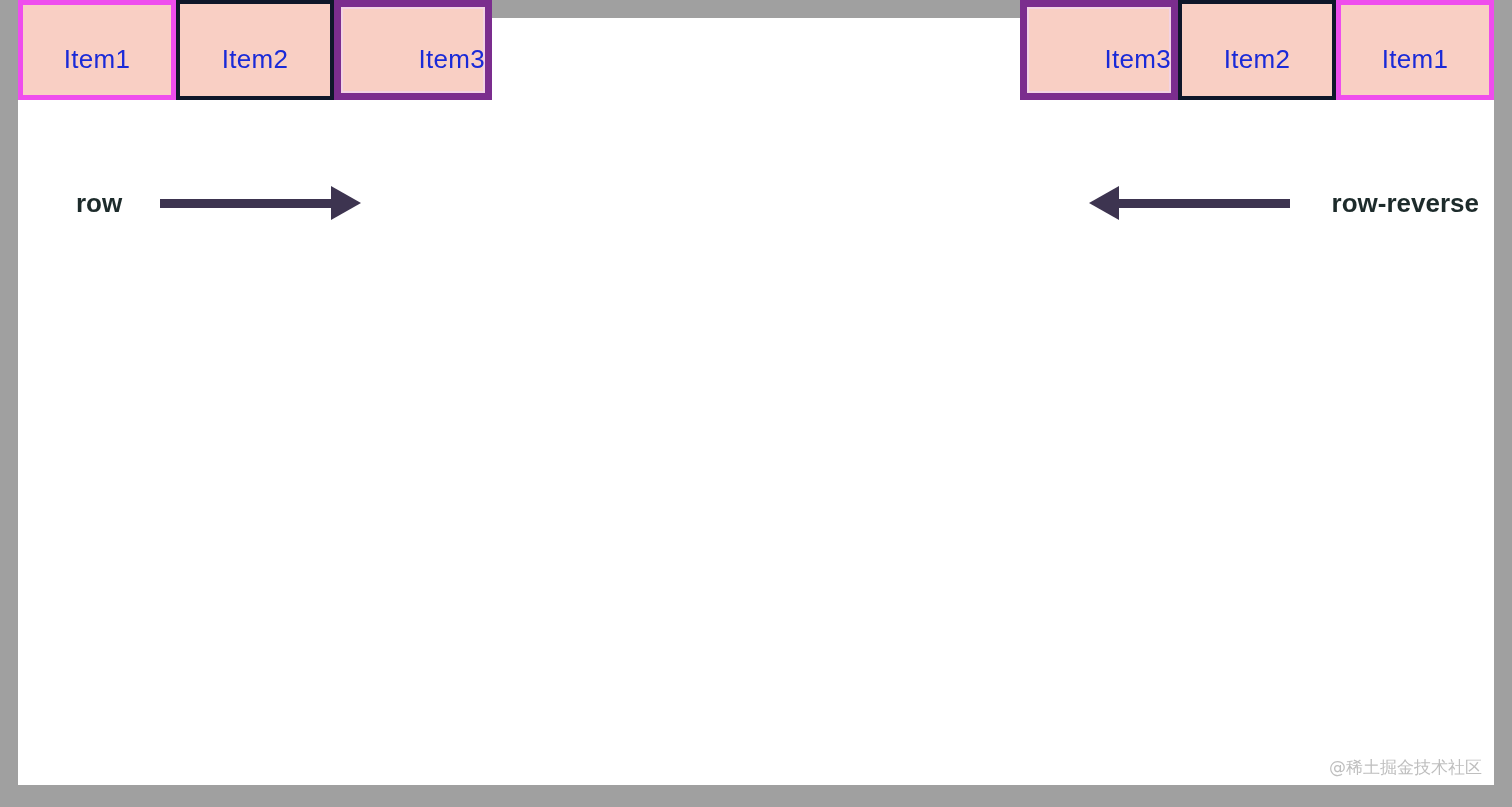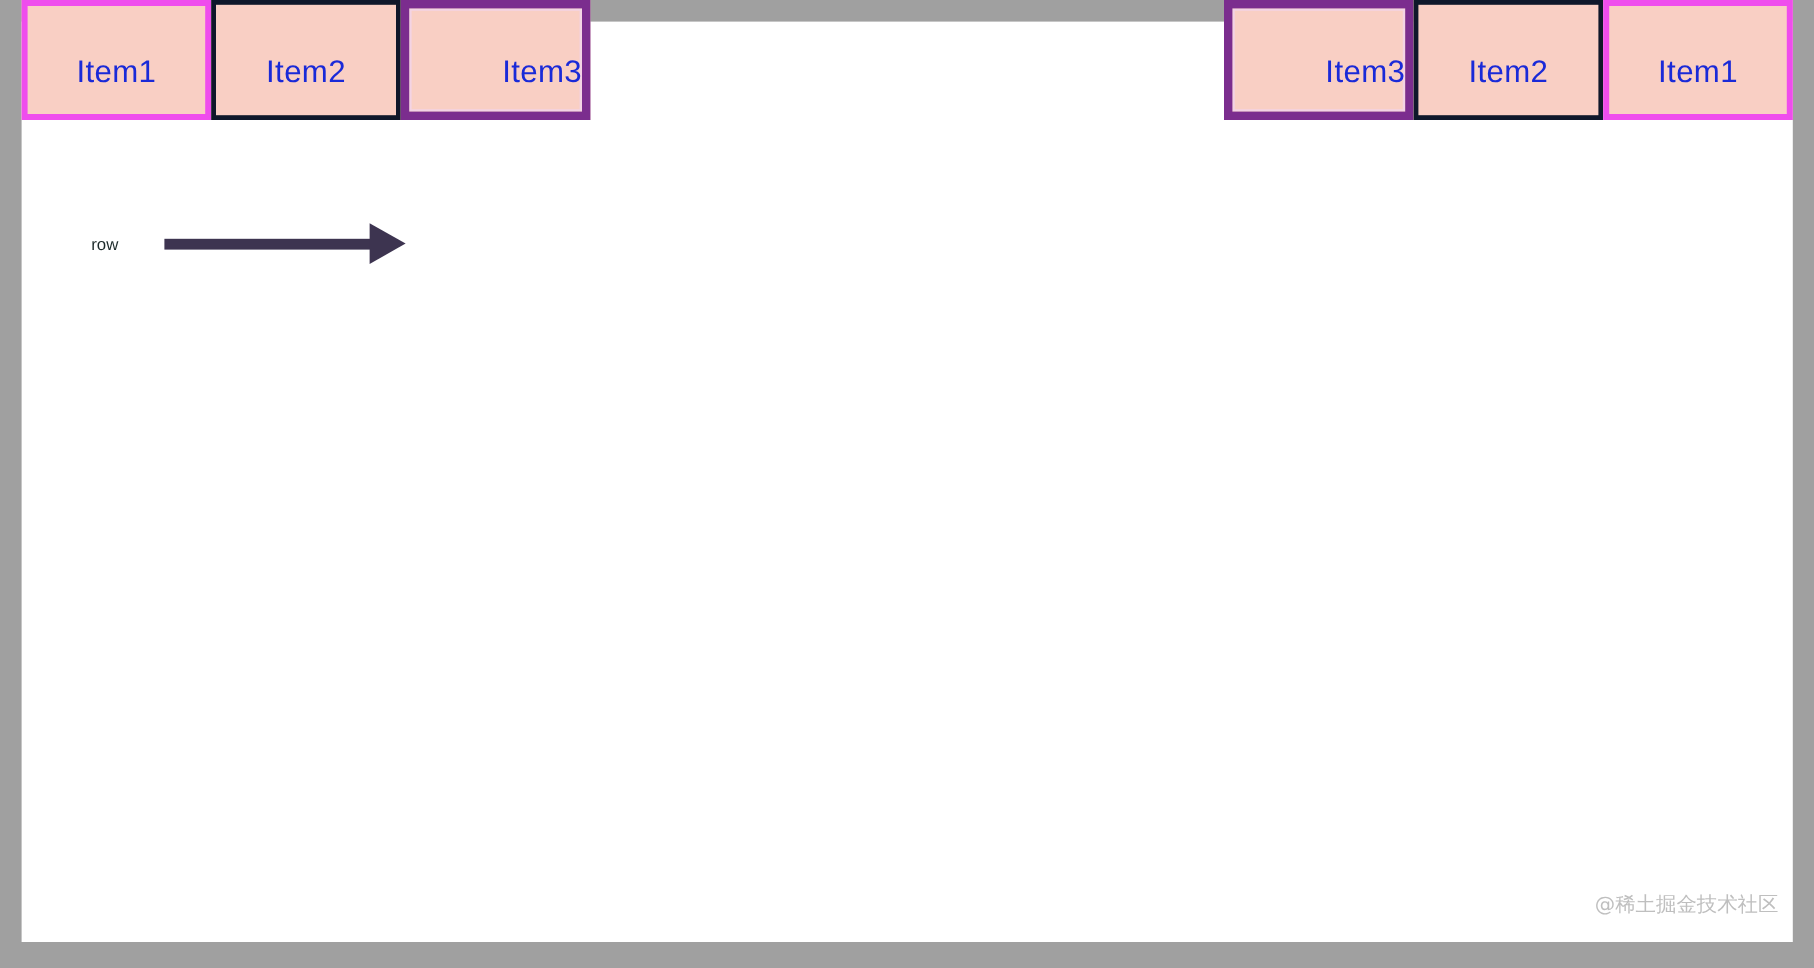--- a/index.html
+++ b/index.html
@@ -83,22 +83,22 @@
     position: absolute;
     top: 155px;
     height: 60px;
     display: flex;
     align-items: center;
   }
   #legend-row     { left: 58px; }
   #legend-rowrev  { right: 15px; }
 
   .legend-label {
-    font-size: 14px;
-    font-weight: 400;
+    font-size: 26px;
+    font-weight: 700;
     color: #1d2b2b;
     white-space: nowrap;
   }
 
   .arrow {
     position: relative;
     height: 20px;
     display: flex;
     align-items: center;
   }
@@ -123,21 +123,21 @@
     margin-right: -1px;
   }
 
   #legend-row .legend-label { margin-right: 38px; }
   #legend-rowrev .legend-label { margin-left: 42px; }
 
   
   #watermark {
     position: absolute;
     right: 12px;
-    bottom: 20px;
+    bottom: 6px;
     font-size: 17px;
     color: #bfbfbf;
     font-family: "DejaVu Sans", sans-serif;
     white-space: nowrap;
   }
 </style>
 </head>
 <body>
 
 <div id="stage">
@@ -168,17 +168,24 @@
     </div>
 
     <div class="legend" id="legend-row">
       <span class="legend-label">row</span>
       <span class="arrow arrow-right">
         <span class="arrow-shaft"></span>
         <span class="arrow-head"></span>
       </span>
     </div>
 
+    <div class="legend" id="legend-rowrev">
+      <span class="arrow arrow-left">
+        <span class="arrow-head"></span>
+        <span class="arrow-shaft"></span>
+      </span>
+      <span class="legend-label">row-reverse</span>
+    </div>
 
     <div id="watermark">@稀土掘金技术社区</div>
 
   </div>
 </div>
 
 </body></html>

